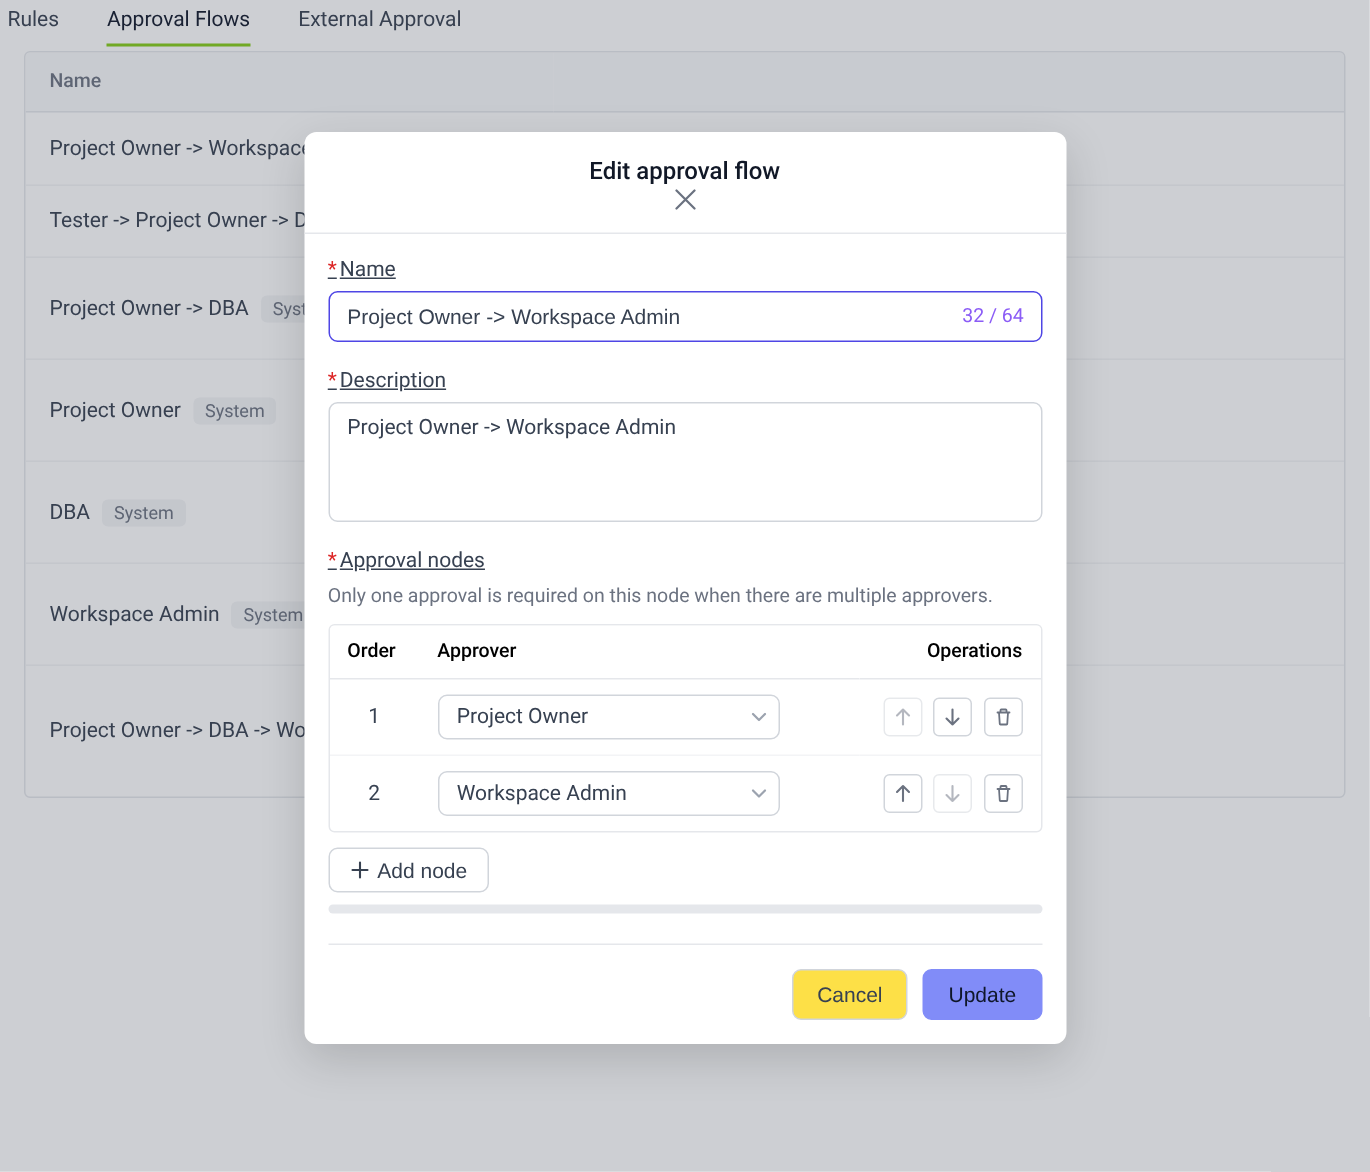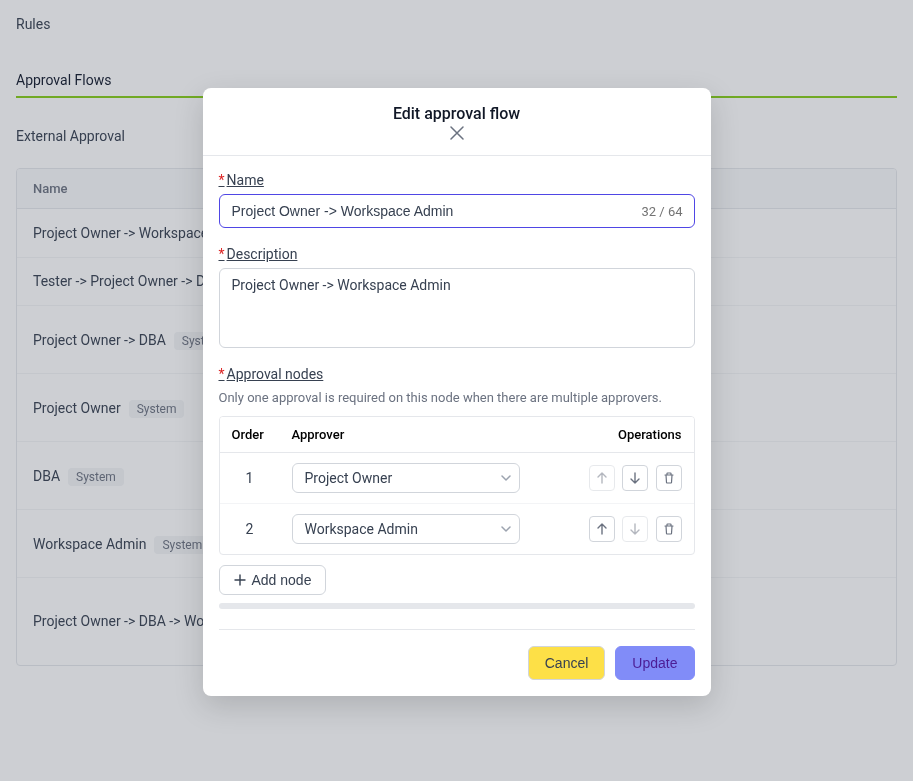--- a/index.html
+++ b/index.html
@@ -13,22 +13,21 @@
       color: #1f2937;
       background: #fff;
       width: 913px;
       height: 781px;
       overflow: hidden;
       position: relative;
     }
     .tabs {
       display: flex;
       gap: 32px;
-      padding: 16px;
-      flex-direction: column;
+      padding: 5px;
     }
     .tab {
       padding-bottom: 8px;
       cursor: pointer;
       color: #374151;
     }
     .tab.active {
       color: #0f172a;
       border-bottom: 2px solid #84cc16;
       margin-bottom: -2px;
@@ -137,21 +136,21 @@
       border-radius: 6px;
       font-size: 14px;
       color: #374151;
       outline: none;
     }
     .char-counter {
       position: absolute;
       right: 12px;
       top: 50%;
       transform: translateY(-50%);
-      color: #737373;
+      color: #8b5cf6;
       font-size: 13px;
       margin-left: 40px;
     }
     .textarea-wrapper {
       border: 1px solid #d1d5db;
       border-radius: 6px;
       padding: 8px 12px;
       min-height: 80px;
     }
     .textarea-content {
@@ -267,21 +266,21 @@
       border-radius: 6px;
       font-size: 14px;
       cursor: pointer;
       border: 1px solid #d1d5db;
       background: #fde047;
       color: #374151;
     }
     .btn-primary {
       background: #818cf8;
       border-color: #818cf8;
-      color: #4c1d95;
+      color: #0f172a;
       text-align: right;
     }
     svg {
       display: block;
     }
   </style>
 </head>
 <body>
 
 <div class="tabs">

